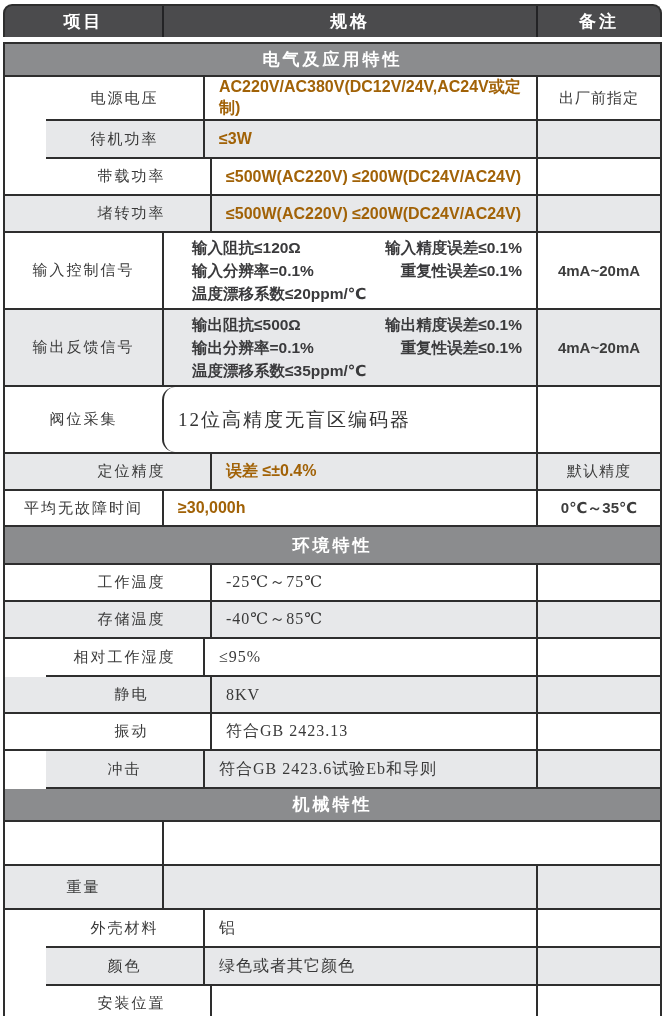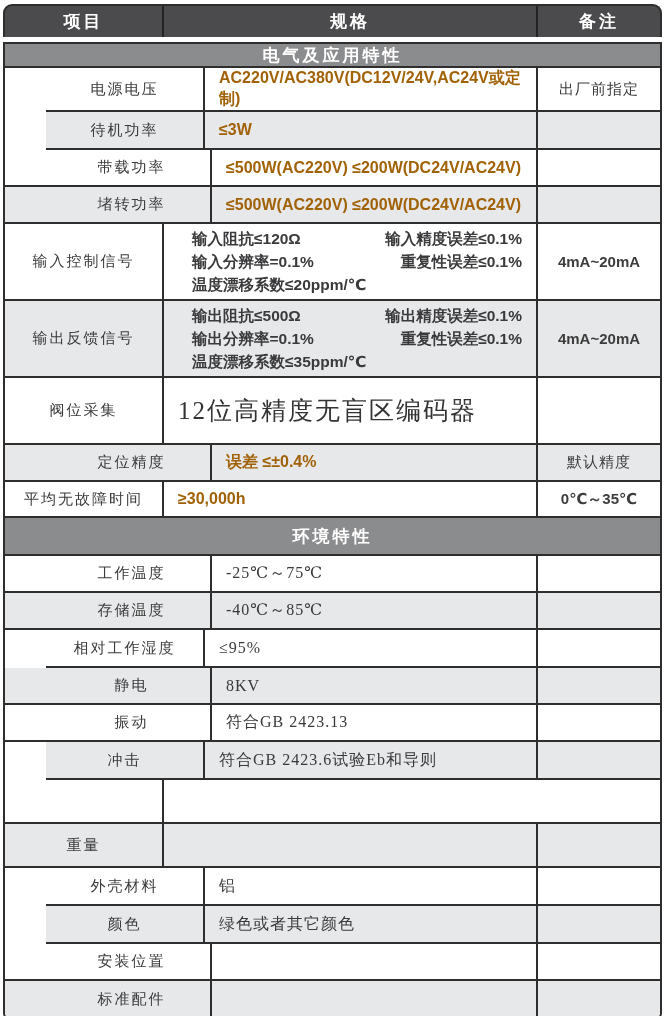--- a/index.html
+++ b/index.html
@@ -25,21 +25,21 @@
   .hcell + .hcell { border-left:2px solid #232325; }
 
   
   .tbl-body {
     margin-top:5px;
     border:2px solid #2e2e2e;
     border-radius:0 0 7px 7px;
     overflow:hidden;
   }
   .band {
-    height:24px; background:#8b8c8e;
+    height:33px; background:#8b8c8e;
     display:flex; align-items:center; justify-content:center;
     color:#ffffff; font-weight:bold; font-size:17px; letter-spacing:3px;
     border-bottom:2px solid #2e2e2e;
   }
   .band.tall { height:38px; }
   .section .row {
     display:grid; grid-template-columns:157px 1fr 124px;
     background:#ffffff; border-bottom:2px solid #2e2e2e;
   }
   .section .row:nth-child(even) { background:#e7e8ea; }
@@ -50,21 +50,21 @@
   .item {
     justify-content:center; text-align:center;
     font-family:"Liberation Serif","DejaVu Serif",serif;
     font-size:15px; letter-spacing:2px; color:#3a3a3a;
   }
   .spec { padding-left:14px; padding-right:8px; }
   .note { justify-content:center; text-align:center; }
 
   .sans  { font-weight:bold; font-size:16px; color:#a16207; }
   .serif { font-family:"Liberation Serif","DejaVu Serif",serif; font-size:16px; color:#3a3a3a; letter-spacing:1px; }
-  .big   { font-family:"Liberation Serif","DejaVu Serif",serif; font-size:25px; color:#333; letter-spacing:2px; }
+  .big   { font-family:"Liberation Serif","DejaVu Serif",serif; font-size:19px; color:#333; letter-spacing:2px;border-radius:13px; }
   .note-serif { font-family:"Liberation Serif","DejaVu Serif",serif; font-size:15px; letter-spacing:1px; }
   .note-sans  { font-weight:bold; font-size:15px; }
 
   
   .h38 { min-height:38px;margin-left:41px; }
   .h37 { min-height:37px;padding-left:48px; }
   .h36 { min-height:36px; }
   .h44 { min-height:44px; }
   .h67 { min-height:67px; }
   .h73 { min-height:73px; }
@@ -209,20 +209,21 @@
       </div>
 
       <div class="row h38">
         <div class="cell item">冲击</div>
         <div class="cell spec serif">符合GB 2423.6试验Eb和导则</div>
         <div class="cell note"></div>
       </div>
 
     </div>
 
+    <div class="band">机械特性</div>
     <div class="section">
 
       <div class="row h44">
         <div class="cell spec serif"></div>
         <div class="cell note"></div>
       </div>
 
       <div class="row h44">
         <div class="cell item">重量</div>
         <div class="cell spec serif"></div>

